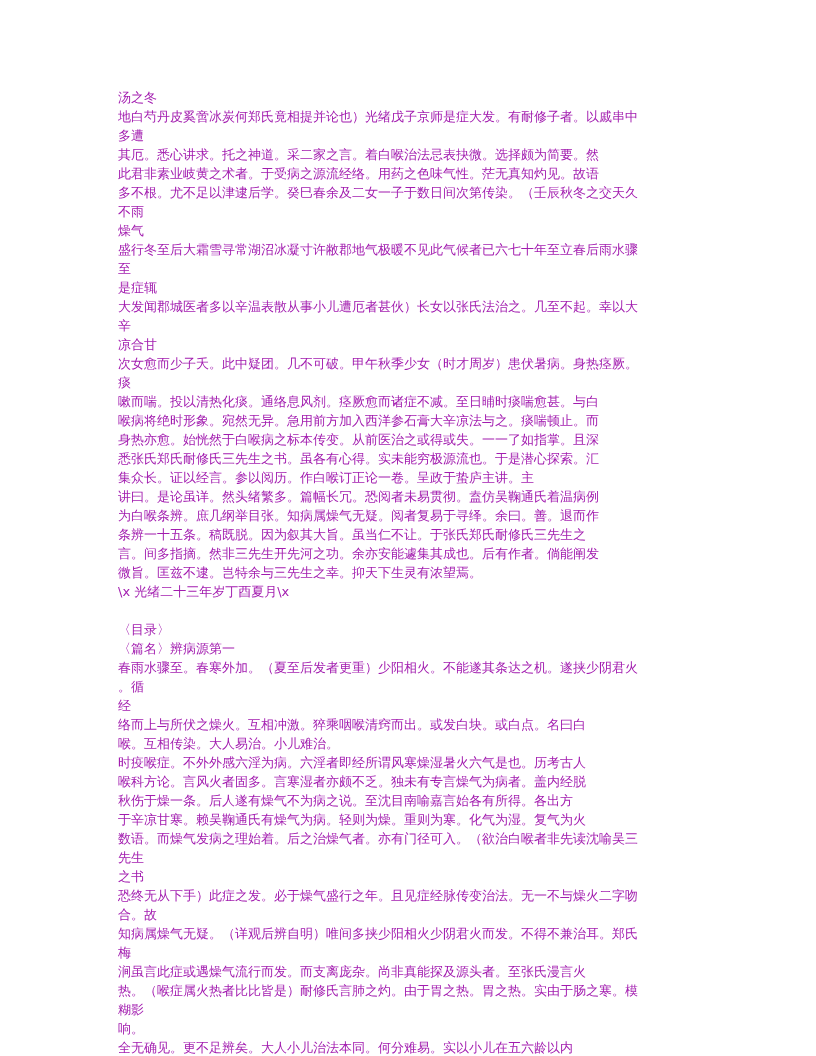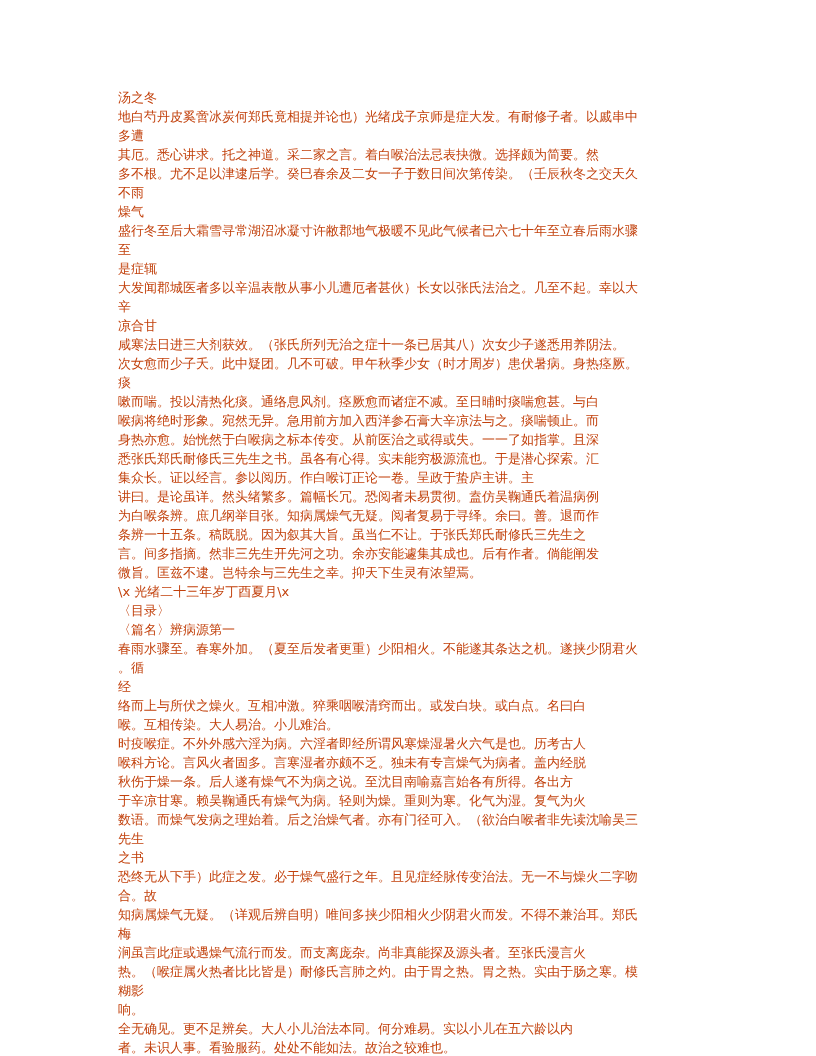--- a/index.html
+++ b/index.html
@@ -11,53 +11,54 @@
     width: 816px;
     height: 1056px;
     overflow: hidden;
     font-family: "DejaVu Sans", "Liberation Sans", sans-serif;
   }
   .page {
     box-sizing: border-box;
     width: 723px;
     height: 1056px;
     padding: 88px 78px 40px 118px;
-    color: #c2410c;
+    color: #a21caf;
     font-size: 13px;
     line-height: 19px;
   }
   .block {
     margin: 0;
     padding: 0;
   }
   .toc-block {
+    margin-top: 19px;
   }
   .line {
     white-space: pre-wrap;
     word-break: break-all;
     line-break: anywhere;
     min-height: 19px;
   }
 </style>
 </head>
 <body>
 
 <div class="page">
 
   <section class="block">
       <div class="line">汤之冬</div>
       <div class="line">地白芍丹皮奚啻冰炭何郑氏竟相提并论也）光绪戊子京师是症大发。有耐修子者。以戚串中多遭</div>
       <div class="line">其厄。悉心讲求。托之神道。采二家之言。着白喉治法忌表抉微。选择颇为简要。然</div>
+      <div class="line">此君非素业岐黄之术者。于受病之源流经络。用药之色味气性。茫无真知灼见。故语</div>
       <div class="line">多不根。尤不足以津逮后学。癸巳春余及二女一子于数日间次第传染。（壬辰秋冬之交天久不雨</div>
       <div class="line">燥气</div>
       <div class="line">盛行冬至后大霜雪寻常湖沼冰凝寸许敝郡地气极暖不见此气候者已六七十年至立春后雨水骤至</div>
       <div class="line">是症辄</div>
       <div class="line">大发闻郡城医者多以辛温表散从事小儿遭厄者甚伙）长女以张氏法治之。几至不起。幸以大辛</div>
       <div class="line">凉合甘</div>
-      <div class="line">咸寒法日进三大剂获效。（张氏所列无治之症十一条已居其八）次女少子遂悉用养阴法。</div>
       <div class="line">次女愈而少子夭。此中疑团。几不可破。甲午秋季少女（时才周岁）患伏暑病。身热痉厥。痰</div>
       <div class="line">嗽而喘。投以清热化痰。通络息风剂。痉厥愈而诸症不减。至日晡时痰喘愈甚。与白</div>
       <div class="line">喉病将绝时形象。宛然无异。急用前方加入西洋参石膏大辛凉法与之。痰喘顿止。而</div>
       <div class="line">身热亦愈。始恍然于白喉病之标本传变。从前医治之或得或失。一一了如指掌。且深</div>
       <div class="line">悉张氏郑氏耐修氏三先生之书。虽各有心得。实未能穷极源流也。于是潜心探索。汇</div>
       <div class="line">集众长。证以经言。参以阅历。作白喉订正论一卷。呈政于蛰庐主讲。主</div>
       <div class="line">讲曰。是论虽详。然头绪繁多。篇幅长冗。恐阅者未易贯彻。盍仿吴鞠通氏着温病例</div>
       <div class="line">为白喉条辨。庶几纲举目张。知病属燥气无疑。阅者复易于寻绎。余曰。善。退而作</div>
       <div class="line">条辨一十五条。稿既脱。因为叙其大旨。虽当仁不让。于张氏郑氏耐修氏三先生之</div>
       <div class="line">言。间多指摘。然非三先生开先河之功。余亦安能遽集其成也。后有作者。倘能阐发</div>

